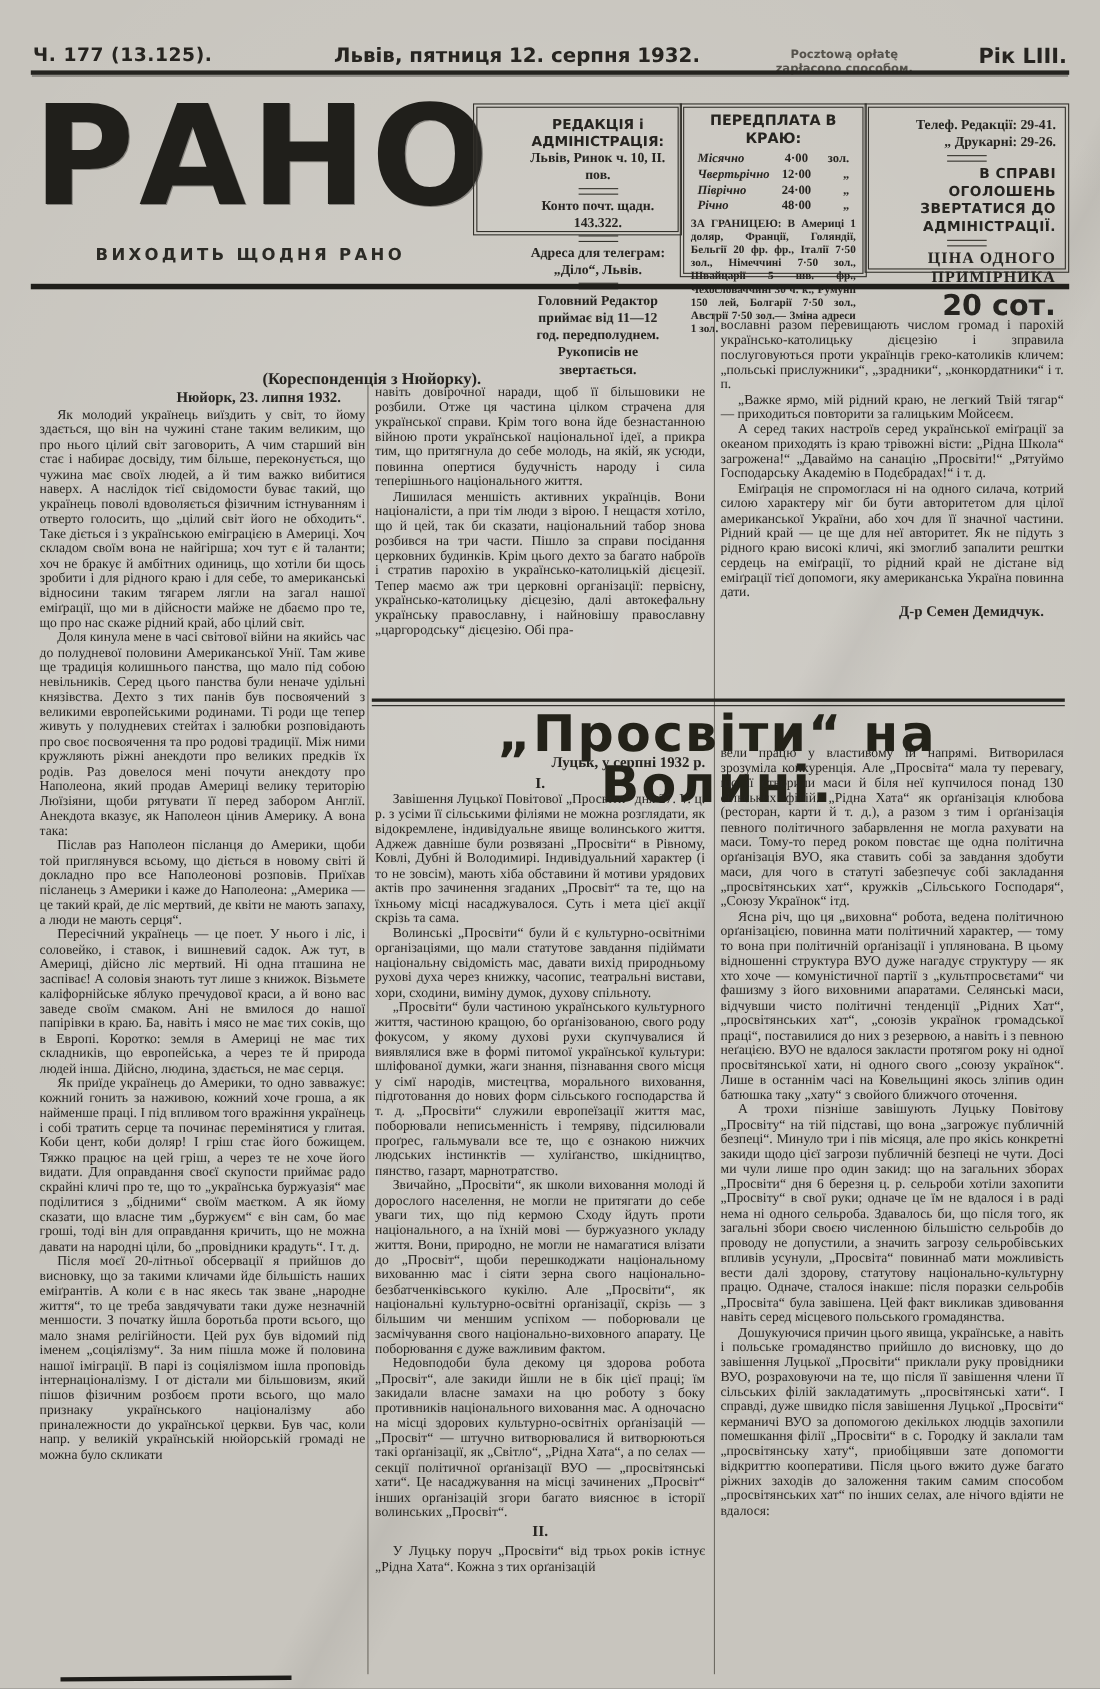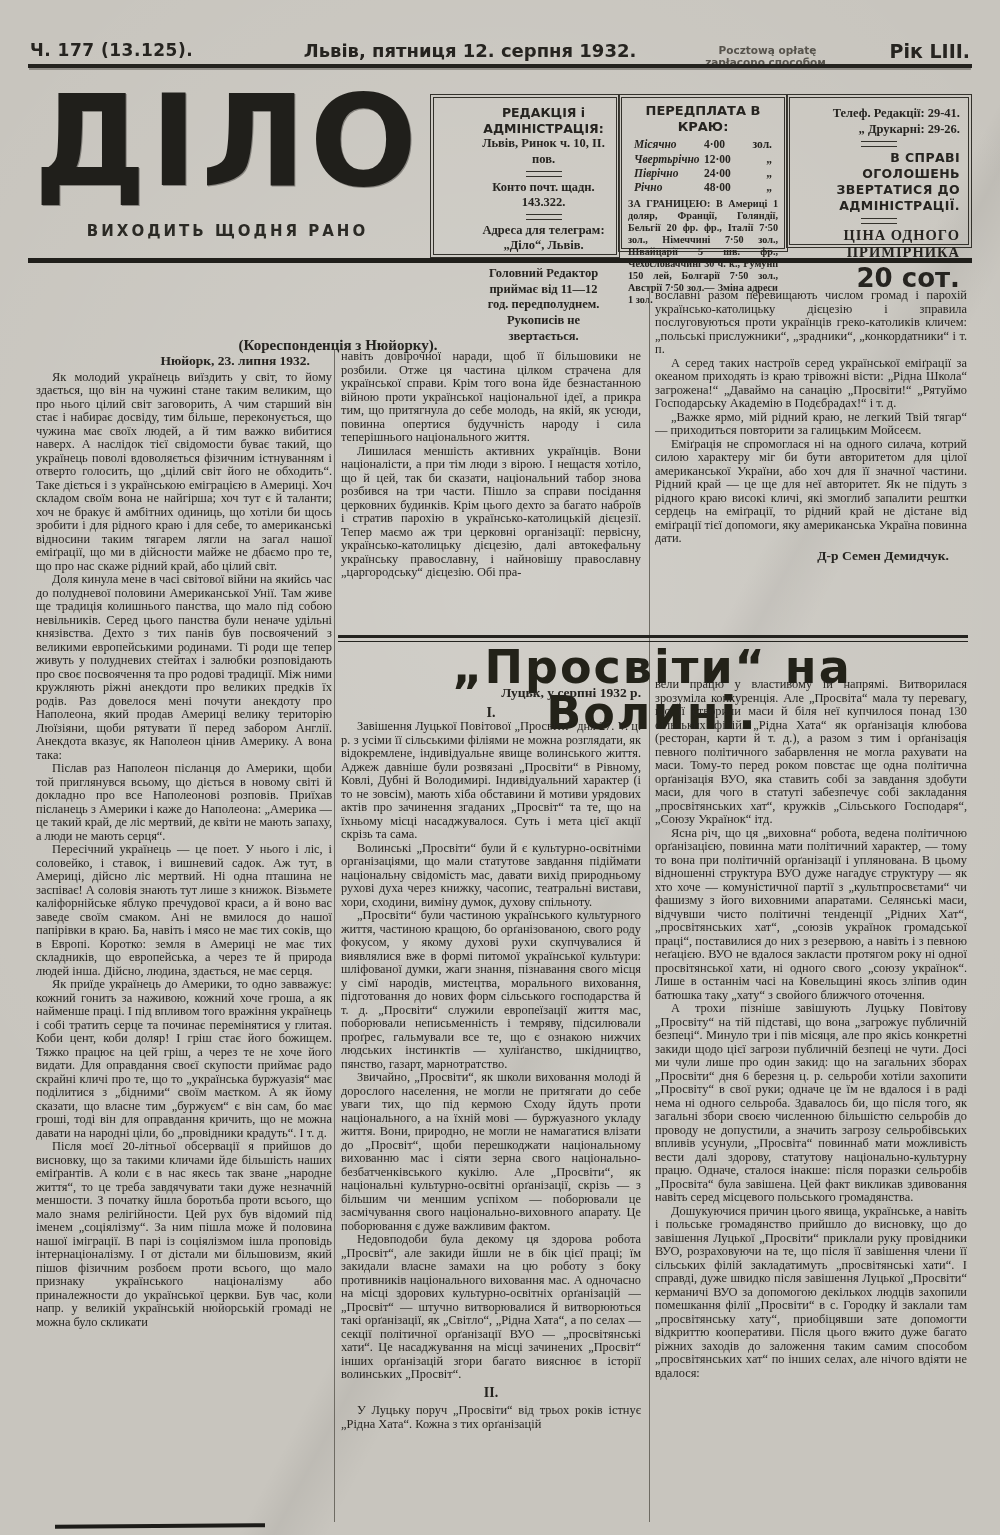--- a/index.html
+++ b/index.html
@@ -20,30 +20,30 @@
   .postal{left:695px; top:44px; width:145px; text-align:center; font:bold 10.5px/1.15 "DejaVu Sans", sans-serif; color:#55524b;}
   .year{right:30px; top:42px; font:bold 19px/1 "DejaVu Sans", sans-serif;}
   .rule-top{left:28px; right:28px; top:64px; height:4px; background:#24231f; box-shadow:0 3px 0 -1px rgba(36,35,31,.35);}
   
   .logo{left:30px; top:76px; width:395px; text-align:center;
         font:900 126px/1.05 "DejaVu Sans", sans-serif; letter-spacing:4px; color:#201f1b;
         text-shadow:1px 1px 0 rgba(32,31,27,.4);}
   .tagline{left:30px; top:224px; width:395px; text-align:center;
         font:bold 15px/1 "DejaVu Sans", sans-serif; letter-spacing:3px; color:#2b2a25;}
   .mbox{border:4px double #33312b; background:rgba(255,255,255,.04); padding:7px 8px; box-sizing:border-box; text-align:center;}
-  .box-admin{left:430px; top:94px; width:190px; height:164px;padding-left:45px;}
+  .box-admin{left:430px; top:94px; width:190px; height:120px;padding-left:45px;}
   .box-sub{left:618px; top:94px; width:170px; height:158px; padding:5px 6px;}
   .box-contact{left:786px; top:94px; width:186px; height:154px;text-align:right;}
   .mini-rule{width:36px; height:4px; border-top:1px solid #33312b; border-bottom:1px solid #33312b; margin:3px auto;}
   .admin-title{font:bold 12.5px/1.25 "DejaVu Sans", sans-serif;}
   .admin-line{font:bold 12.5px/1.25 "Liberation Serif", serif;}
   .sub-title{font:bold 13px/1.2 "DejaVu Sans", sans-serif; margin-bottom:3px;}
   .sub-row{display:flex; font:bold 11.5px/1.25 "Liberation Serif", serif; padding:0 6px;}
   .sub-cell.c0{flex:1; text-align:left;font-style:italic;}
-  .sub-cell.c1{width:40px; text-align:left;}
+  .sub-cell.c1{width:40px; text-align:center;}
   .sub-cell.c2{width:28px; text-align:right;}
   .sub-abroad{font:bold 10.2px/1.18 "Liberation Serif", serif; text-align:justify; margin-top:3px;}
   .contact-line{font:bold 12.5px/1.3 "Liberation Serif", serif;}
   .contact-notice{font:bold 12.5px/1.3 "DejaVu Sans", sans-serif; letter-spacing:.4px; margin-top:2px;}
   .price-label{font:bold 14.5px/1.2 "Liberation Serif", serif; letter-spacing:1px; margin-top:3px;}
   .price-value{font:900 26px/1 "DejaVu Sans", sans-serif; margin-top:4px;}
   .rule-mast{left:28px; right:28px; top:258px; height:5px; background:#201f1b;}
   
   .vsep{width:1px; background:#6e6b63;}
   .sep1{left:334px; top:350px; height:1172px;}
@@ -77,21 +77,21 @@
 
   <div class="abs issue">Ч. 177 (13.125).</div>
   <div class="abs dateline-top">Львів, пятниця 12. серпня 1932.</div>
   <div class="abs postal">
     <div>Pocztową opłatę</div>
     <div>zapłacono способом.</div>
   </div>
   <div class="abs year">Рік LIII.</div>
   <div class="abs rule-top"></div>
 
-  <div class="abs logo">ДІЛО</div>
+  <div class="abs logo">РАНО</div>
   <div class="abs tagline">ВИХОДИТЬ ЩОДНЯ РАНО</div>
 
   <div class="abs mbox box-admin">
     <div class="admin-title">РЕДАКЦІЯ і АДМІНІСТРАЦІЯ:</div>
     <div class="admin-line">Львів, Ринок ч. 10, II. пов.</div>
     <div class="mini-rule"></div>
     <div class="admin-line">Конто почт. щадн. 143.322.</div>
     <div class="mini-rule"></div>
     <div class="admin-line">Адреса для телеграм:</div>
     <div class="admin-line">„Діло“, Львів.</div>
@@ -159,22 +159,22 @@
   <div class="abs colbody col2top">
     <div>
         <p class="para noindent">навіть довірочної наради, щоб її більшовики не розбили. Отже ця частина цілком страчена для української справи. Крім того вона йде безнастанною війною проти української національної ідеї, а прикра тим, що притягнула до себе молодь, на якій, як усюди, повинна опертися будучність народу і сила теперішнього національного життя.</p>
         <p class="para">Лишилася меншість активних українців. Вони націоналісти, а при тім люди з вірою. І нещастя хотіло, що й цей, так би сказати, національний табор знова розбився на три части. Пішло за справи посідання церковних будинків. Крім цього дехто за багато наброїв і стратив парохію в українсько-католицькій дієцезії. Тепер маємо аж три церковні організації: первісну, українсько-католицьку дієцезію, далі автокефальну українську православну, і найновішу православну „царгородську“ дієцезію. Обі пра-</p>
       </div>
   </div>
 
   <div class="abs colbody col3top">
     <div>
         <p class="para noindent">вославні разом перевищають числом громад і парохій українсько-католицьку дієцезію і зправила послуговуються проти українців греко-католиків кличем: „польські прислужники“, „зрадники“, „конкордатники“ і т. п.</p>
+        <p class="para">„Важке ярмо, мій рідний краю, не легкий Твій тягар“ — приходиться повторити за галицьким Мойсеєм.</p>
         <p class="para">А серед таких настроїв серед української еміґрації за океаном приходять із краю трівожні вісти: „Рідна Школа“ загрожена!“ „Даваймо на санацію „Просвіти!“ „Рятуймо Господарську Академію в Подєбрадах!“ і т. д.</p>
-        <p class="para">„Важке ярмо, мій рідний краю, не легкий Твій тягар“ — приходиться повторити за галицьким Мойсеєм.</p>
         <p class="para">Еміґрація не спромоглася ні на одного силача, котрий силою характеру міг би бути авторитетом для цілої американської України, або хоч для її значної частини. Рідний край — це ще для неї авторитет. Як не підуть з рідного краю високі кличі, які змоглиб запалити рештки сердець на еміґрації, то рідний край не дістане від еміґрації тієї допомоги, яку американська Україна повинна дати.</p>
       </div>
     <div class="signature">Д-р Семен Демидчук.</div>
   </div>
 
   <div class="abs rule2"></div>
   <div class="abs headline2">„Просвіти“ на Волині.</div>
   <div class="abs art-dateline art2-dateline">Луцьк, у серпні 1932 р.</div>
   <div class="abs section-head sec1">I.</div>
 

